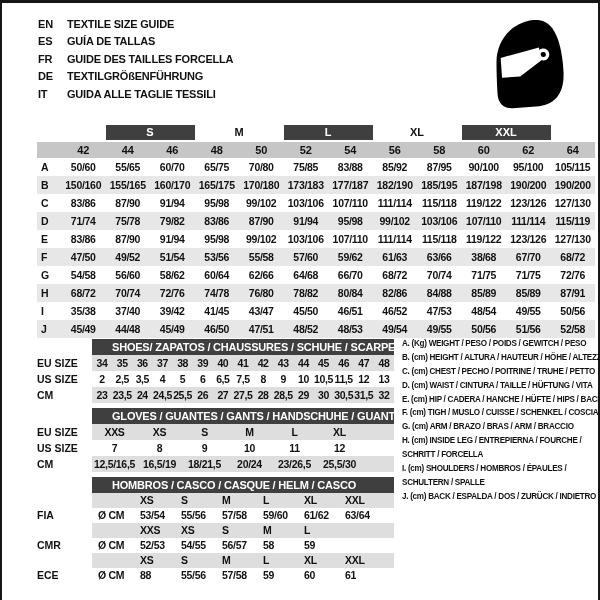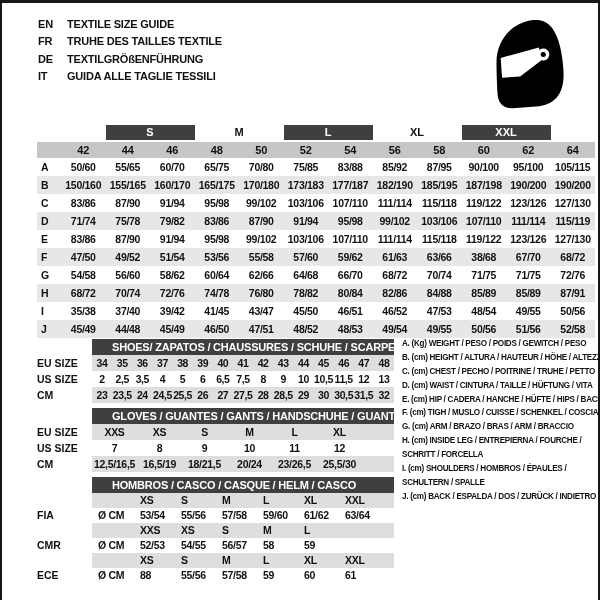--- a/index.html
+++ b/index.html
@@ -72,22 +72,26 @@
 <body>
 
 <div class="page">
 
   <div class="lang" id="lang-rows">
       <div class="lang-row">
         <span class="lang-code">EN</span>
         <span class="lang-title">TEXTILE SIZE GUIDE</span>
       </div>
       <div class="lang-row">
+        <span class="lang-code">ES</span>
+        <span class="lang-title">GUÍA DE TALLAS</span>
+      </div>
+      <div class="lang-row">
         <span class="lang-code">FR</span>
-        <span class="lang-title">TRUHE DES TAILLES TEXTILE</span>
+        <span class="lang-title">GUIDE DES TAILLES FORCELLA</span>
       </div>
       <div class="lang-row">
         <span class="lang-code">DE</span>
         <span class="lang-title">TEXTILGRÖßENFÜHRUNG</span>
       </div>
       <div class="lang-row">
         <span class="lang-code">IT</span>
         <span class="lang-title">GUIDA ALLE TAGLIE TESSILI</span>
       </div>
     </div>

